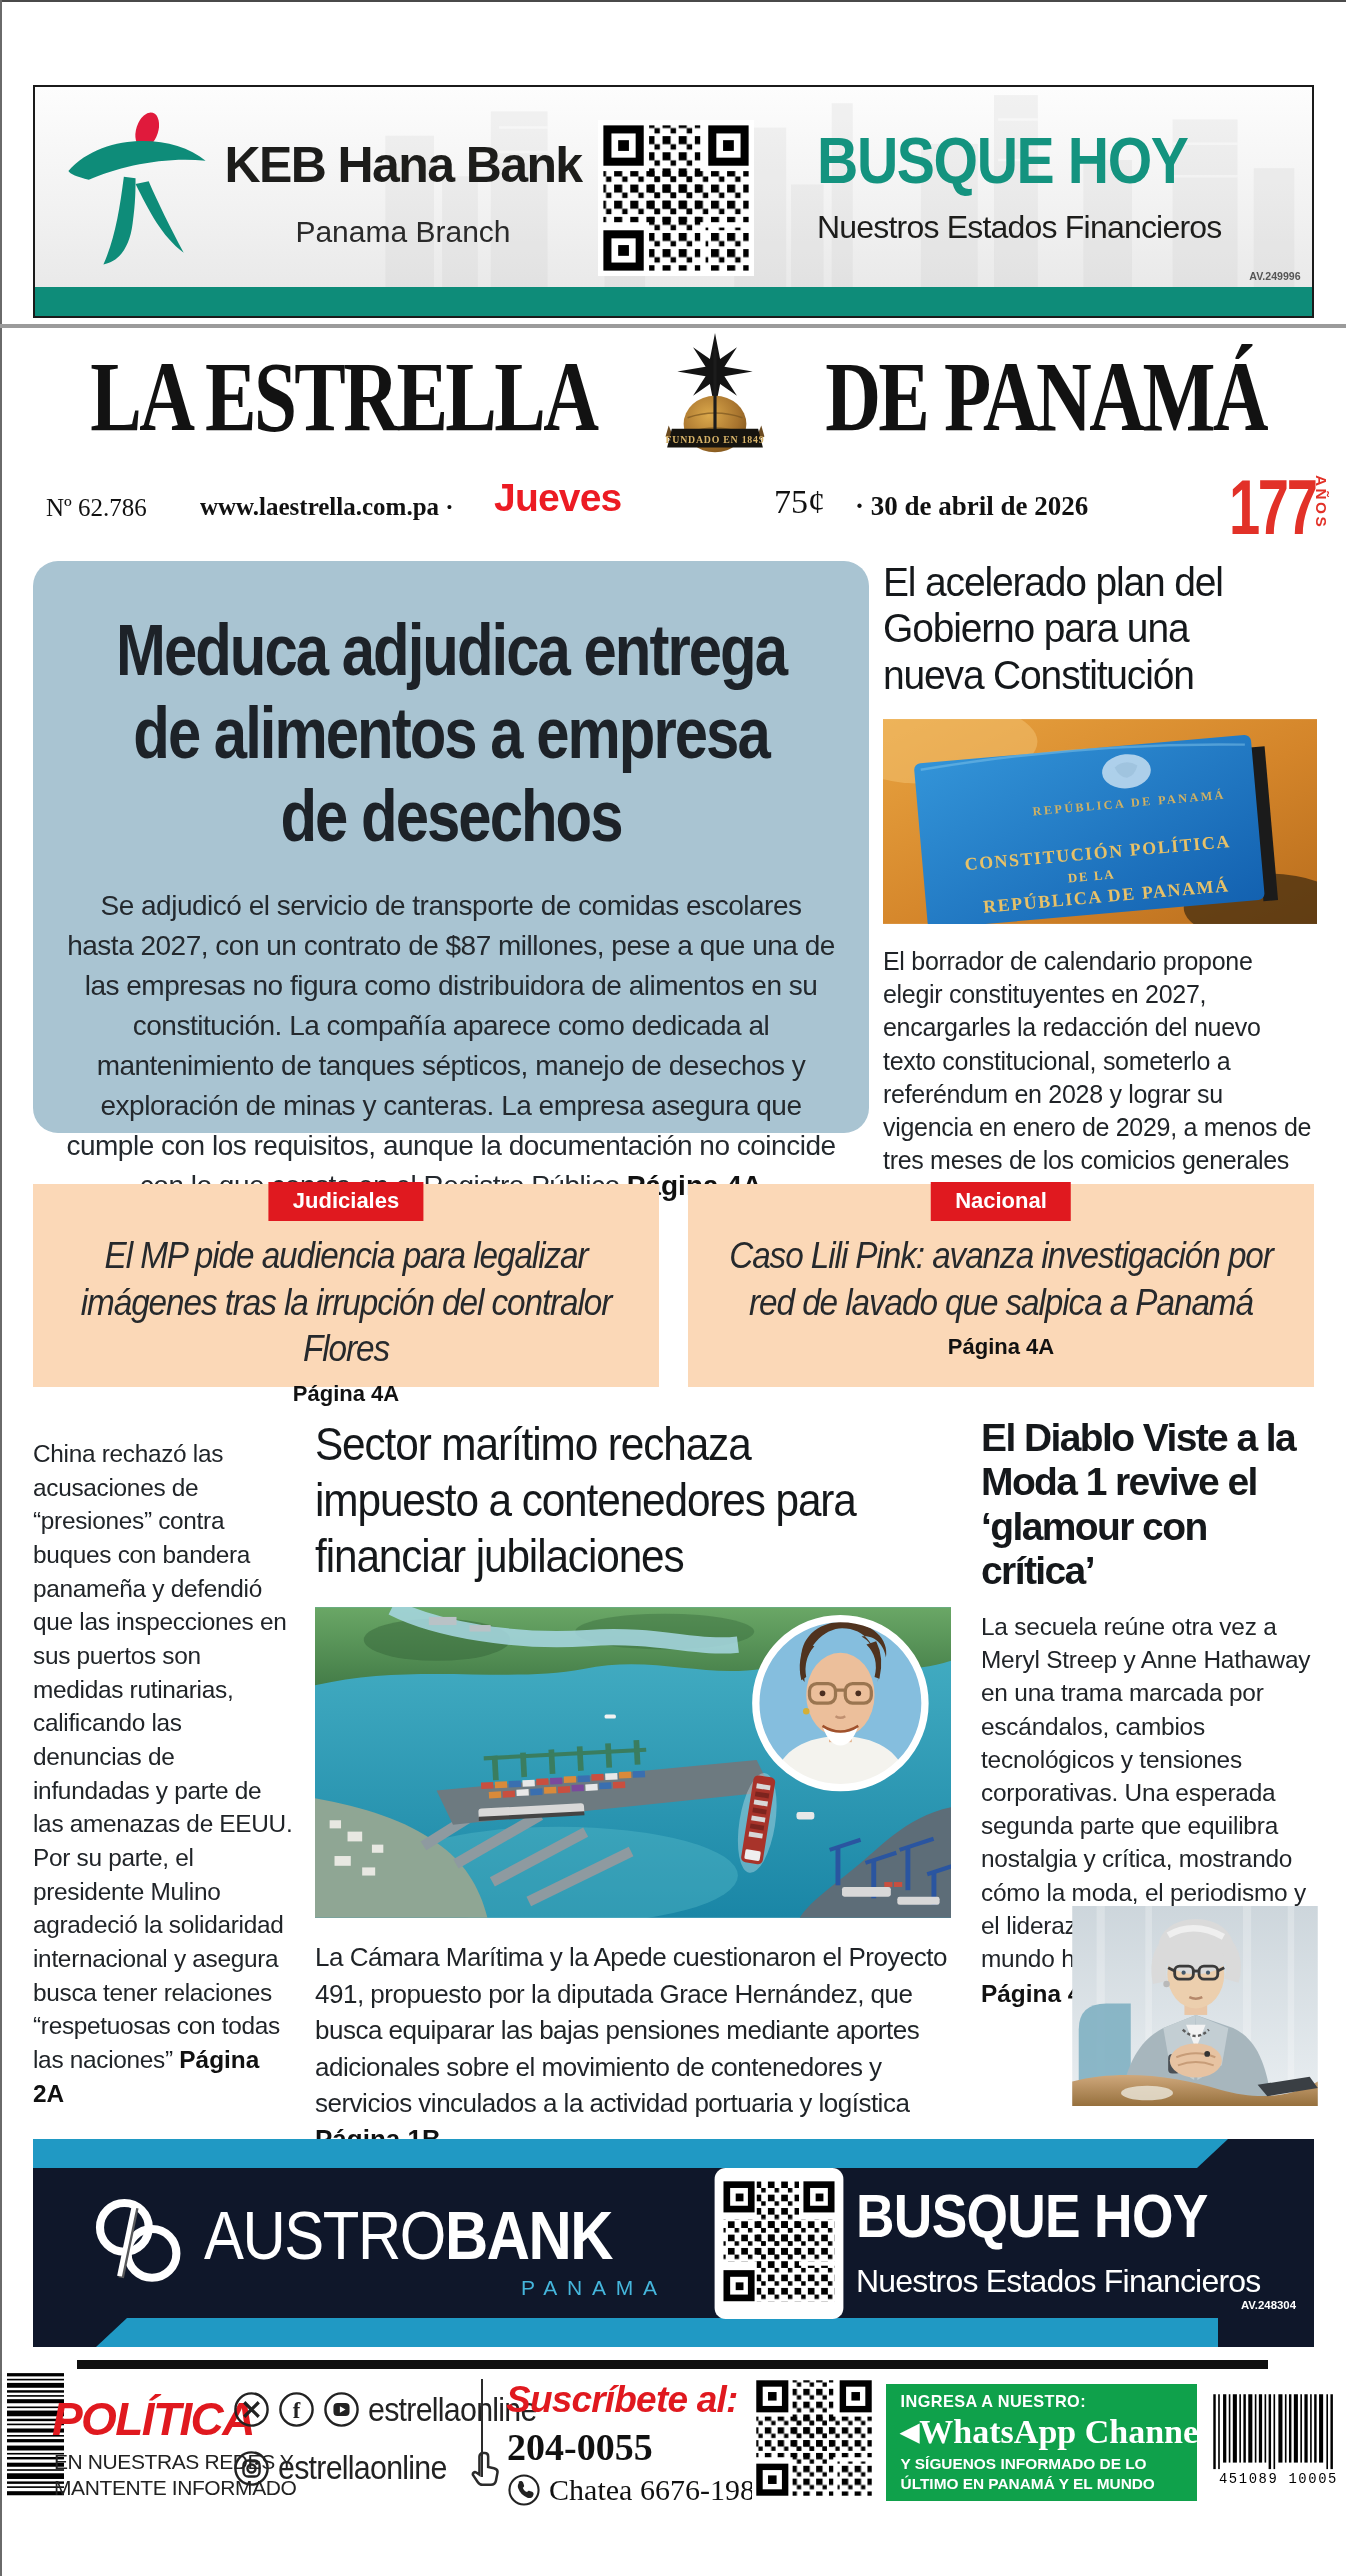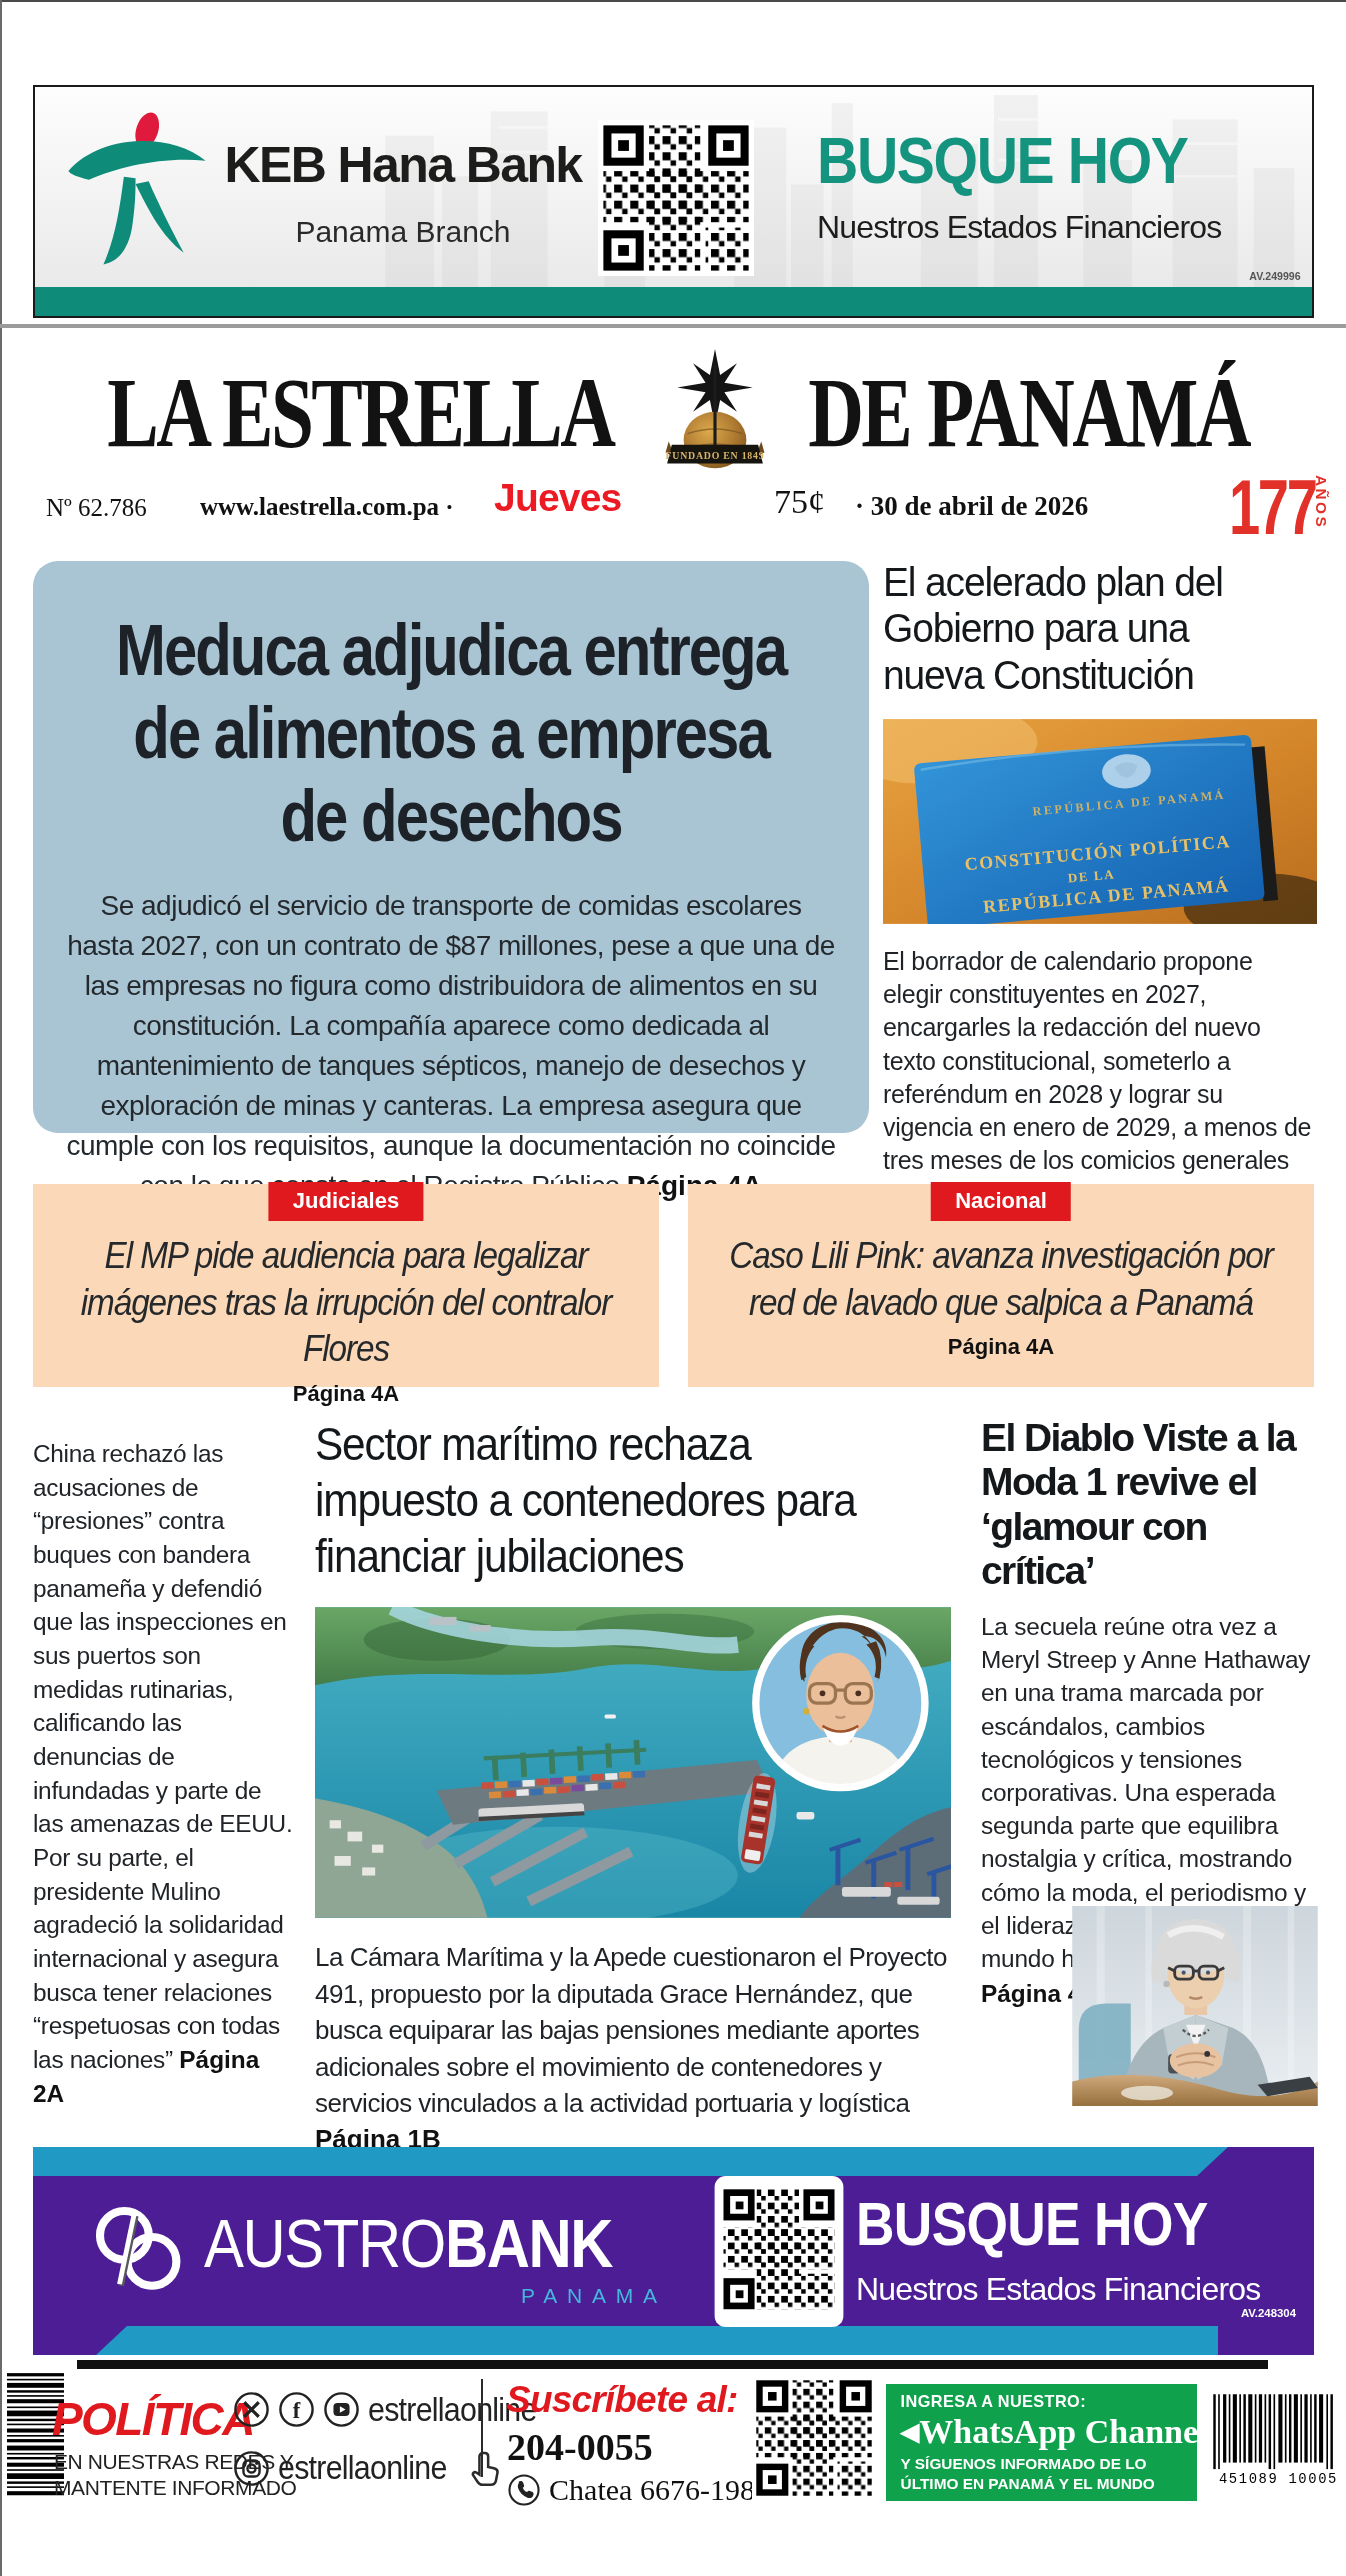--- a/index.html
+++ b/index.html
@@ -21,21 +21,21 @@
   .keb-name .branch{font-size:30px;font-weight:400;color:#2a2a2a;margin-top:21px;letter-spacing:0;}
   .qr-box{position:absolute;}
   .busque-block{position:absolute;left:782px;top:36px;width:488px;}
   .busque-h{font-size:65px;font-weight:800;color:#14937F;letter-spacing:-1.6px;transform:scaleX(.88);transform-origin:left top;white-space:nowrap;}
   .busque-s{font-size:32px;color:#1d1d1b;margin-top:11.4px;letter-spacing:-0.8px;white-space:nowrap;}
   .ad-code{position:absolute;right:11.4px;bottom:34px;font-size:10.6px;color:#555;font-weight:700;}
 
   .gray-rule{left:0;top:324px;width:1347px;height:4.1px;background:#9b9b9b;}
 
   
-  .masthead{left:0;top:343px;width:1347px;height:138px;display:flex;justify-content:center;align-items:center;gap:3px;}
+  .masthead{left:0;top:327px;width:1347px;height:138px;display:flex;justify-content:center;align-items:center;gap:20px;}
   .mast-title{font-family:"Liberation Serif",serif;font-weight:700;font-size:99px;letter-spacing:-3.3px;color:#121212;transform:scaleX(.78);white-space:nowrap;}
   .mast-emblem{margin:0 -23px;position:relative;top:4.9px;}
 
   
   .daterow{left:0;top:473px;width:1347px;height:81px;font-family:"Liberation Serif",serif;}
   .issue{position:absolute;left:46px;top:21px;font-size:25px;color:#111;}
   .website{position:absolute;left:200px;top:19.5px;font-size:25px;font-weight:700;color:#111;}
   .dayname{position:absolute;left:494px;top:3.3px;font-family:"Liberation Sans",sans-serif;font-size:39px;font-weight:800;color:#EC1B23;letter-spacing:-0.8px;}
   .price{position:absolute;left:774px;top:9.8px;font-size:34px;color:#111;}
   .pubdate{position:absolute;left:855px;top:18px;font-size:27px;font-weight:700;color:#111;}
@@ -74,21 +74,21 @@
   .mid-photo{margin-top:23px;}
   .mid-cap{margin-top:18px;font-size:26px;line-height:1.4;letter-spacing:-0.5px;color:#1f2327;}
 
   .devil-col{left:981px;top:1416px;width:337px;height:691px;}
   .devil-h{font-size:39px;font-weight:700;line-height:1.14;letter-spacing:-1.6px;color:#15181b;}
   .devil-b{margin-top:16.3px;font-size:24.4px;line-height:1.36;letter-spacing:-0.2px;color:#202428;width:337px;}
   .devil-p{margin-top:4.9px;font-size:24.4px;font-weight:800;color:#111;}
   .devil-photo{position:absolute;left:91px;top:490px;}
 
   
-  .austro{left:33px;top:2139px;width:1281px;height:208px;background:#4c1d95;margin-top:8px;}
+  .austro{left:33px;top:2139px;width:1281px;height:208px;background:#0f172a;}
   .austro .stripe{position:absolute;background:#2099C4;height:29px;}
   .austro .stripe.top{left:0;top:0;width:1195px;clip-path:polygon(0 0,100% 0,calc(100% - 31px) 100%,0 100%);}
   .austro .stripe.bot{right:96px;bottom:0;width:1122px;clip-path:polygon(31px 0,100% 0,100% 100%,0 100%);}
   .austro-logo{position:absolute;left:54px;top:54px;}
   .austro-name{position:absolute;left:171px;top:57px;font-size:68px;color:#fff;letter-spacing:-1.6px;transform:scaleX(.88);transform-origin:left top;white-space:nowrap;}
   .austro-name .reg{font-weight:400;}
   .austro-name .bold{font-weight:800;}
   .austro-country{position:absolute;left:488px;top:137px;font-size:21px;color:#45B6DC;letter-spacing:9.8px;font-weight:400;}
   .austro-busque{position:absolute;left:823px;top:41px;font-size:62px;font-weight:800;color:#fff;letter-spacing:-0.8px;transform:scaleX(.86);transform-origin:left top;white-space:nowrap;}
   .austro-sub{position:absolute;left:823px;top:124px;font-size:32px;color:#fff;letter-spacing:-0.8px;white-space:nowrap;}

